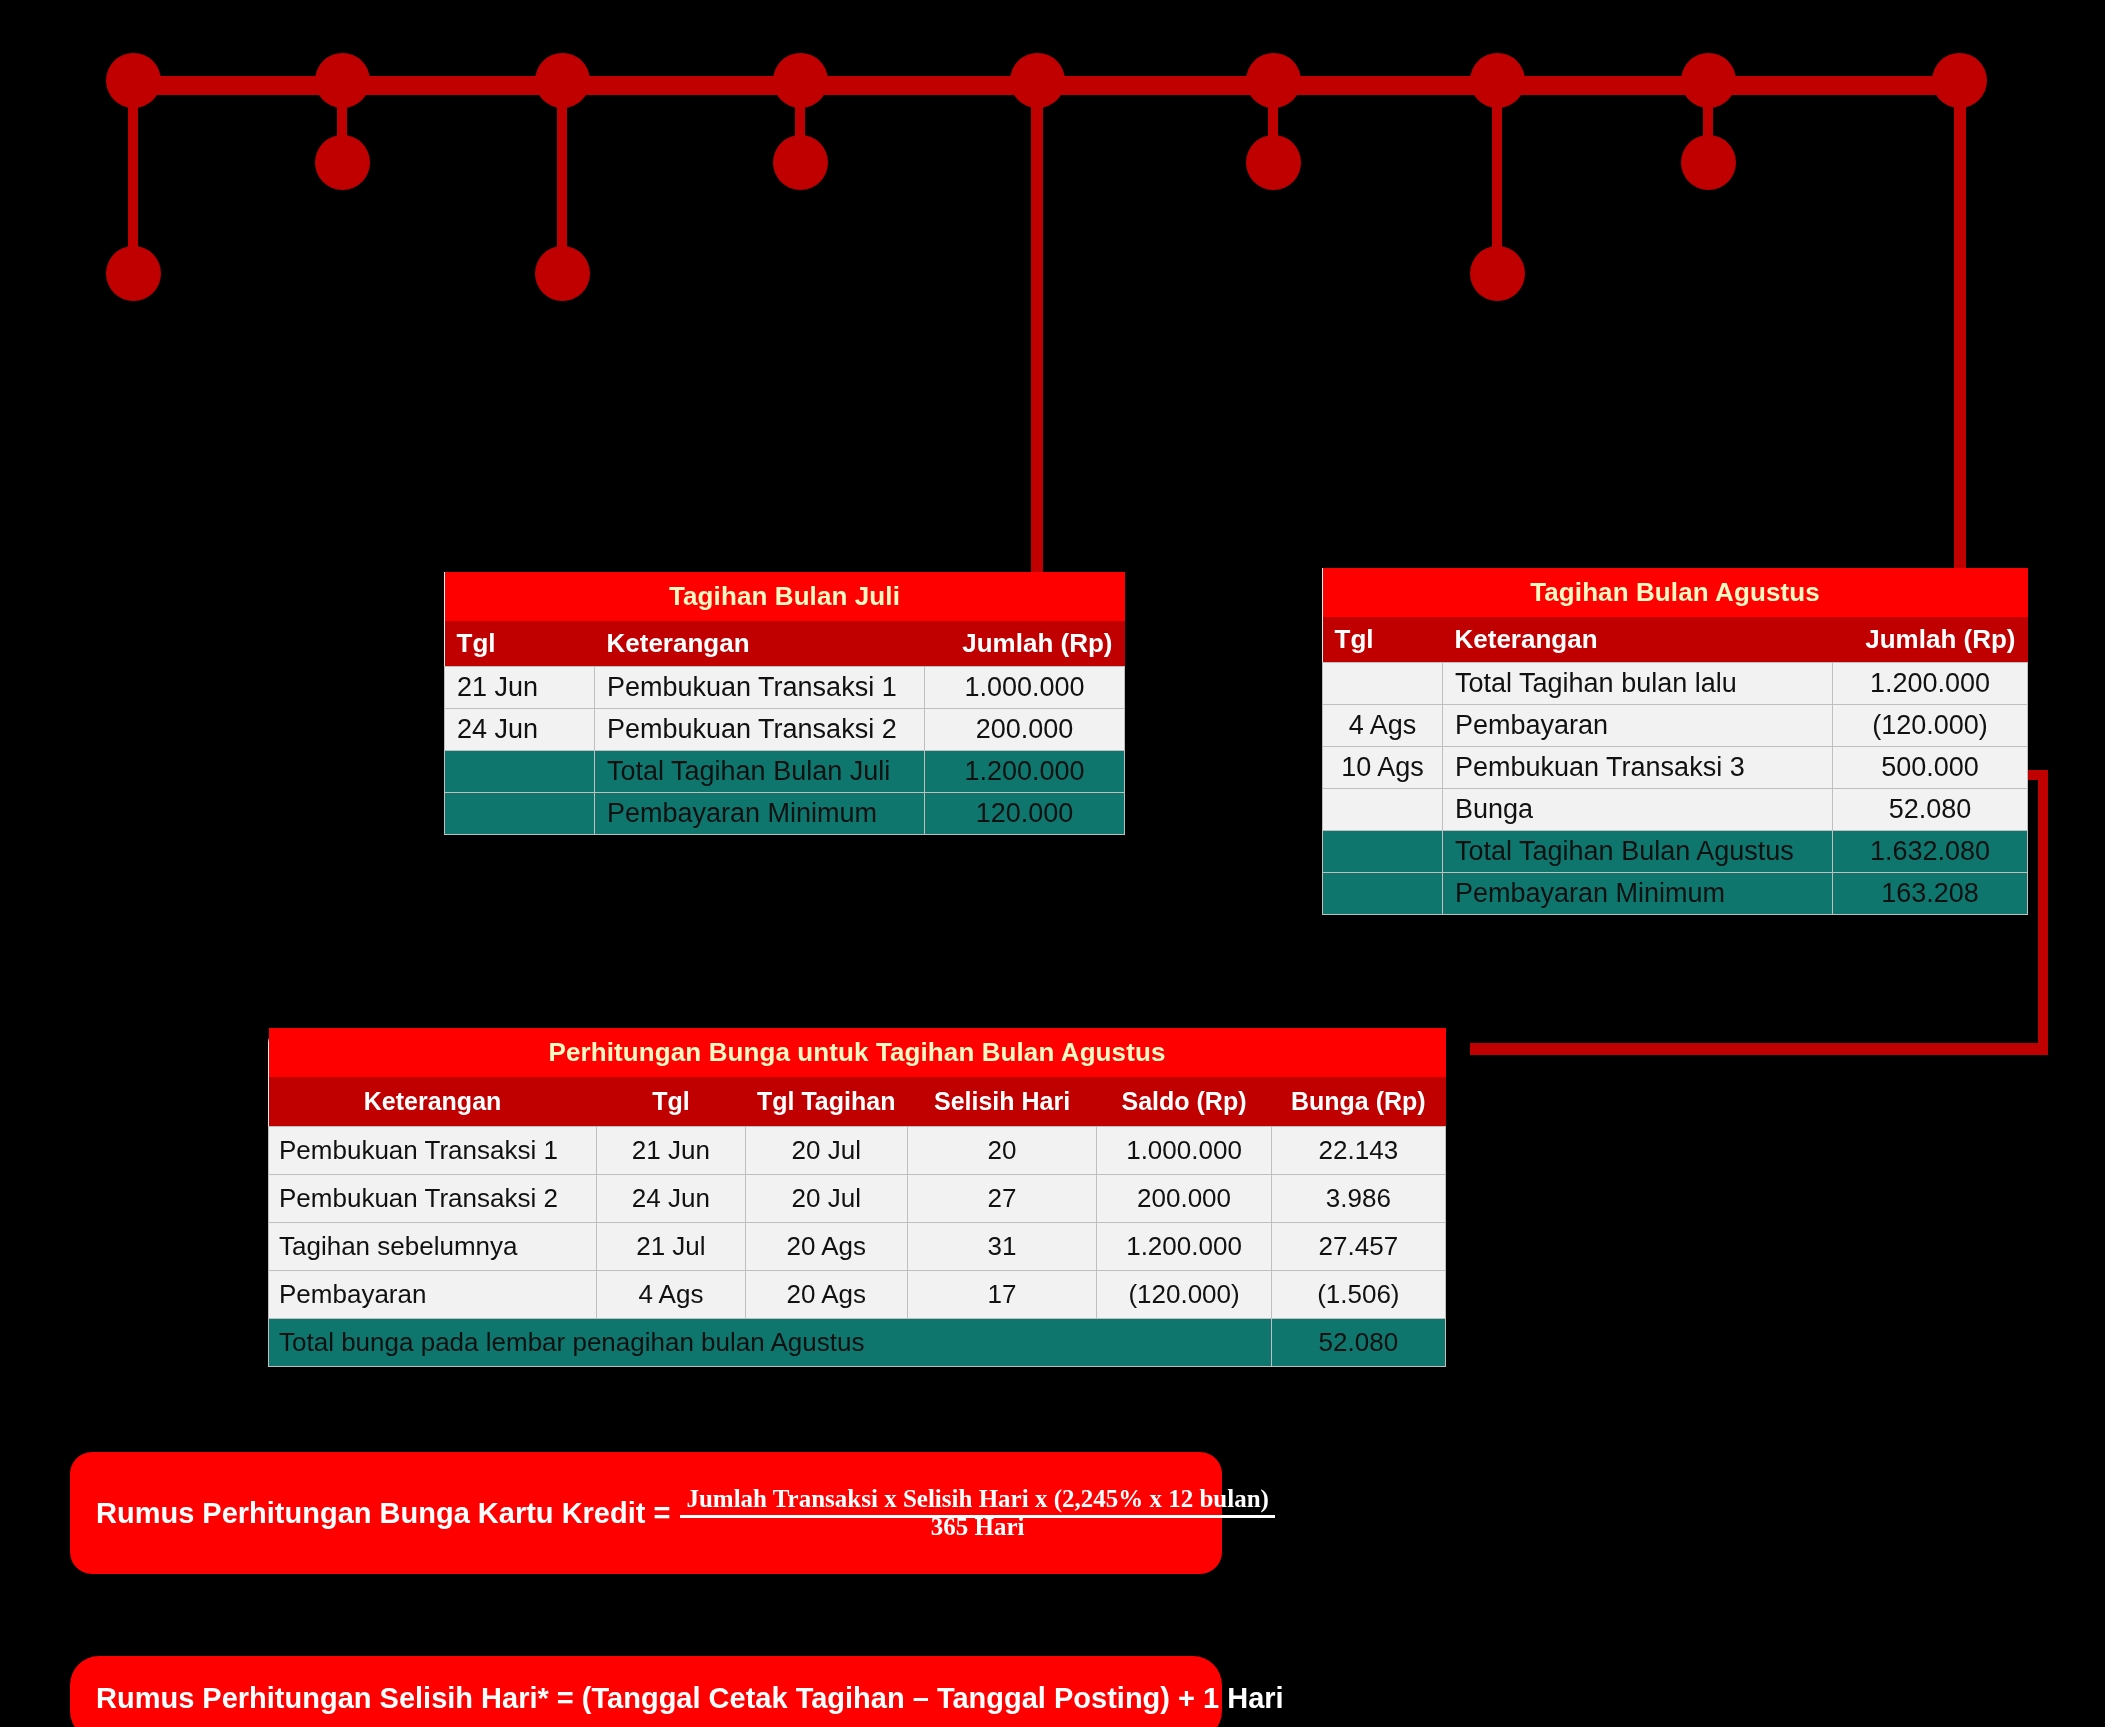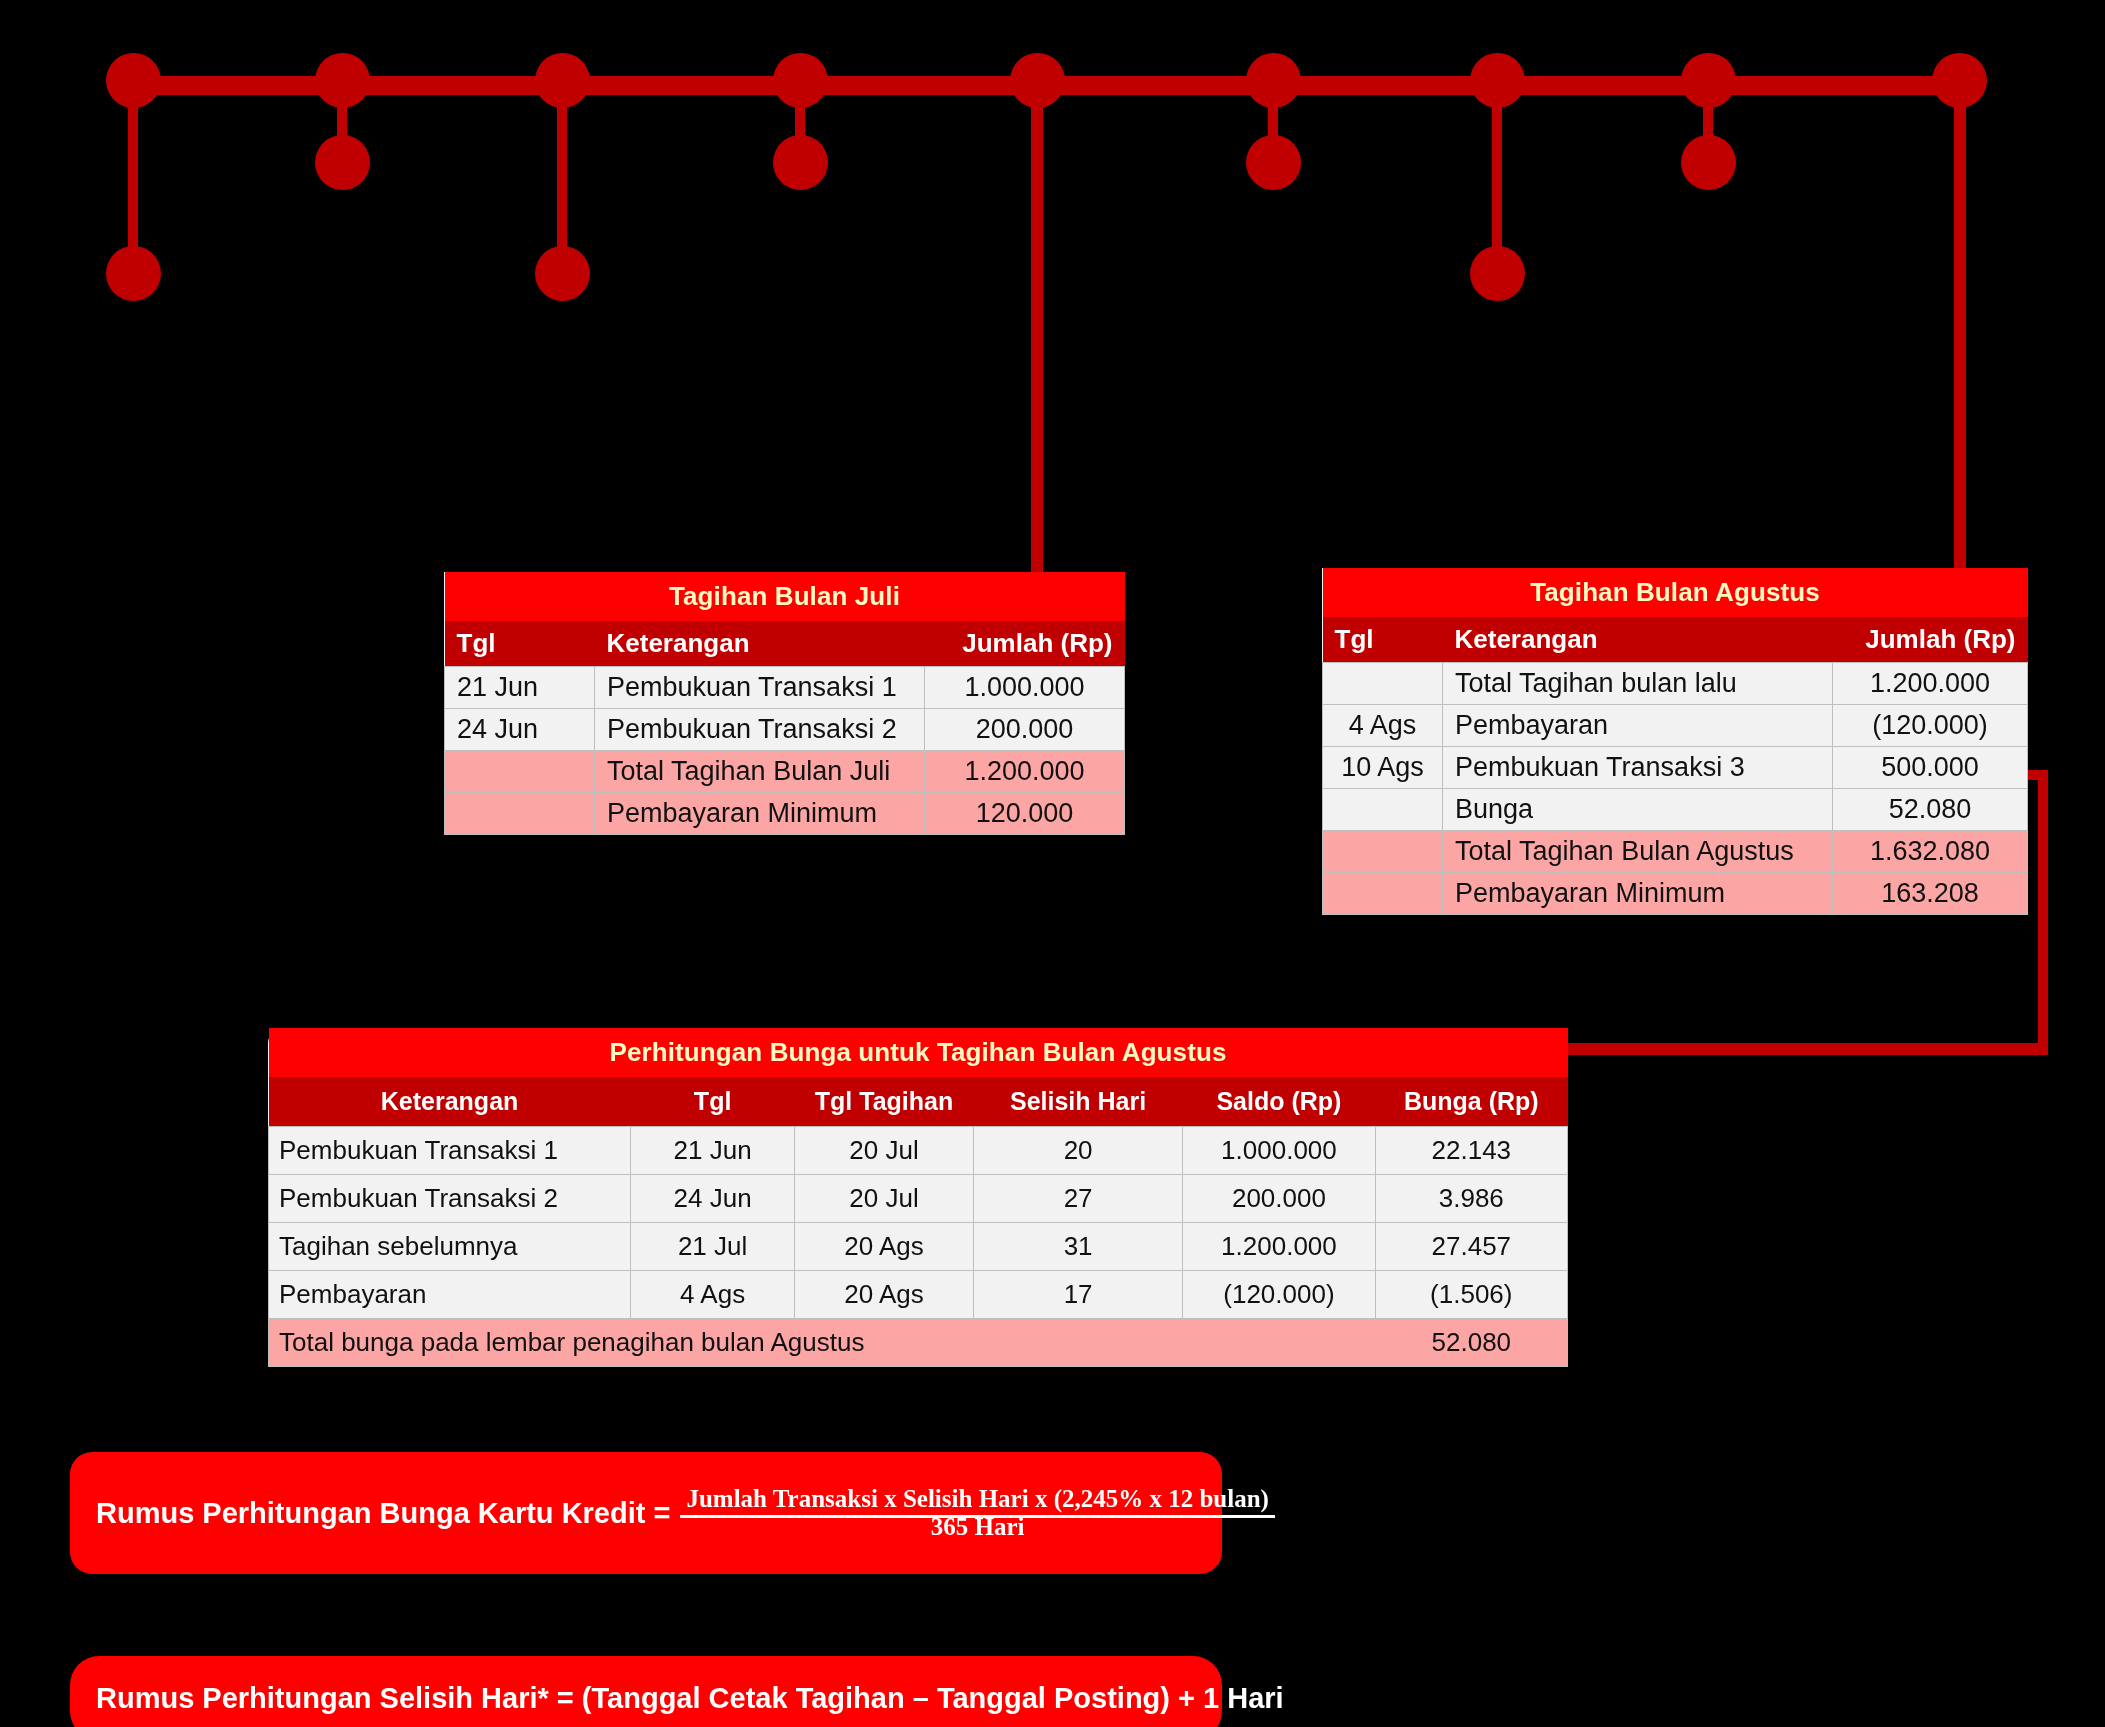--- a/index.html
+++ b/index.html
@@ -25,34 +25,34 @@
     border:none;
   }
   .tbl .hdr{
     background:#C00000;color:#FFFFFF;font-weight:bold;font-size:26px;
     padding:7px 12px;border:none;white-space:nowrap;
   }
   .tbl td{
     font-size:27px;color:#111;padding:5px 12px;
     background:#F2F2F2;border:1px solid #BFBFBF;
   }
-  .tbl td.tot{background:#fca5a5;}
+  .tbl td.tot{background:#0f766e;}
   .tbl td.num{text-align:center;}
   .tbl td.ctr{text-align:center;}
 
   
   .bill .c-tgl{width:150px;}
   .bill .c-ket{width:330px;}
   .bill .c-jml{width:200px;}
   .bill .hdr.h-tgl{text-align:left;}
   .bill .hdr.h-ket{text-align:left;}
   .bill .hdr.h-jml{text-align:right;}
 
   
-  #interest-table{left:268px;top:1028px;width:1300px;border-radius:15px;}
+  #interest-table{left:268px;top:1028px;width:1178px;border-radius:15px;}
   #interest-table .hdr{text-align:center;font-size:25px;padding:10px 6px;}
   #interest-table td{font-size:26px;padding:8px 10px;}
   #interest-table .ic1{width:320px;}
   #interest-table .ic2{width:145px;}
   #interest-table .ic3{width:158px;}
   #interest-table .ic4{width:185px;}
   #interest-table .ic5{width:170px;}
   #interest-table .ic6{width:170px;}
 
   

